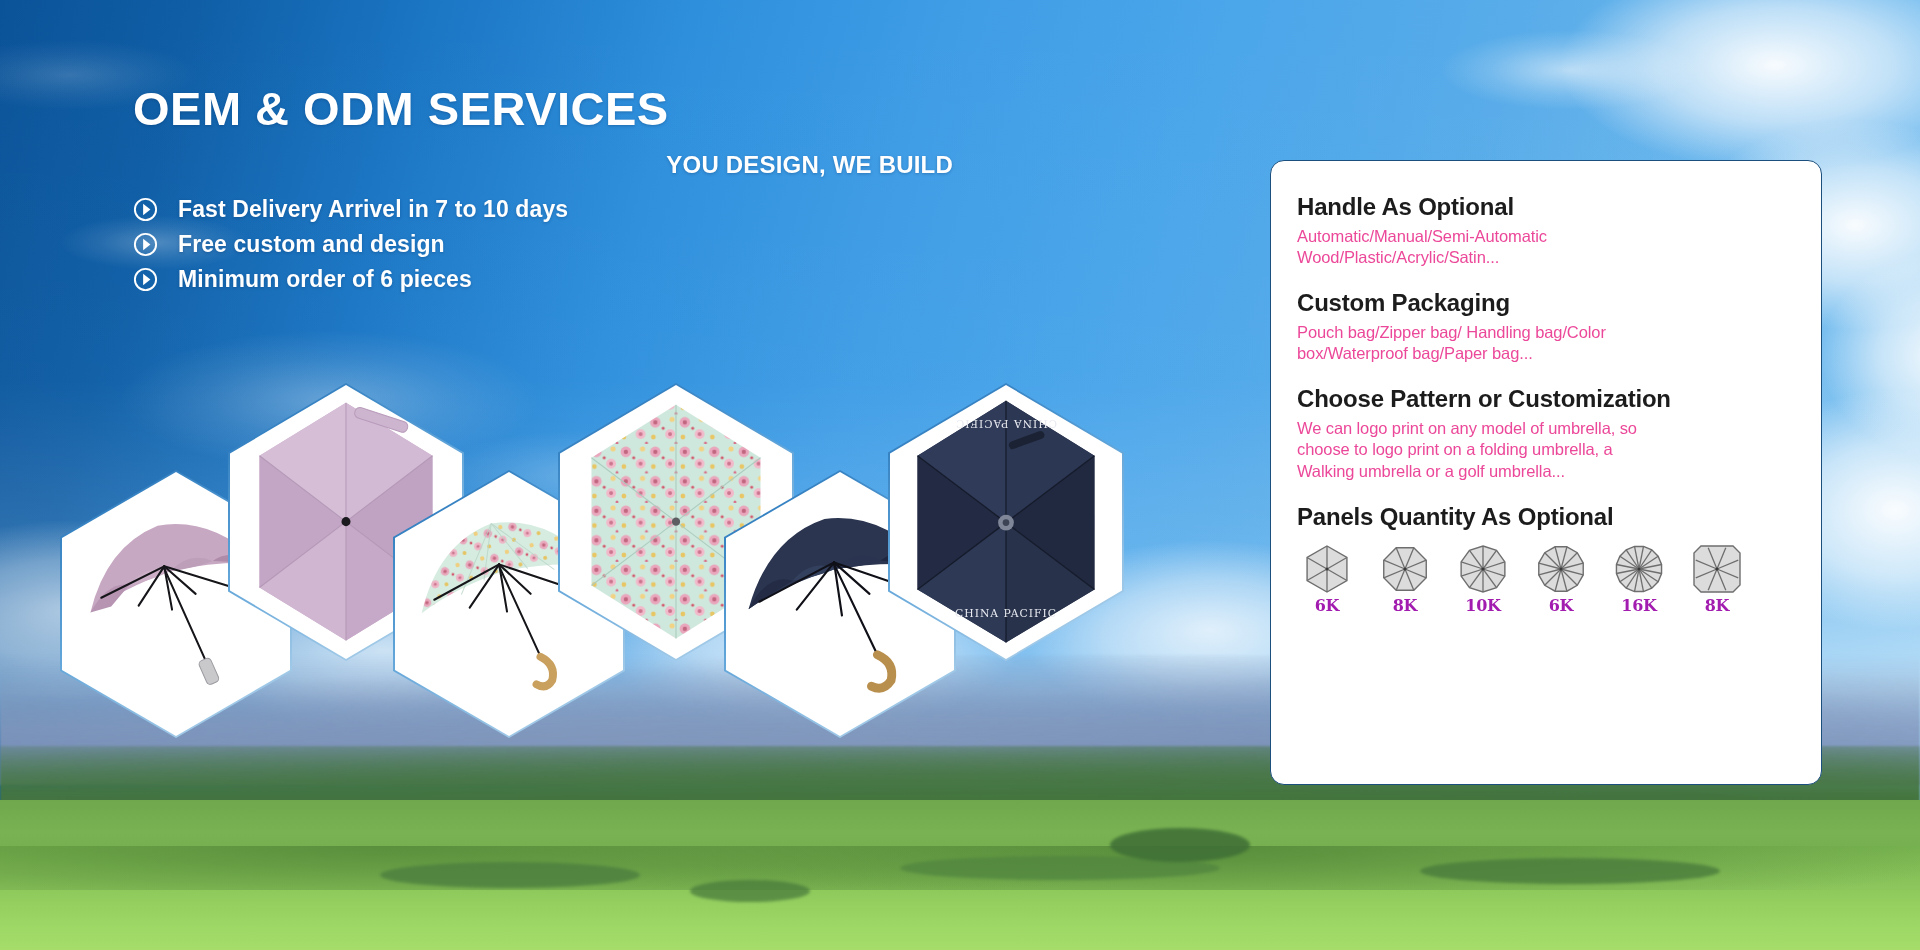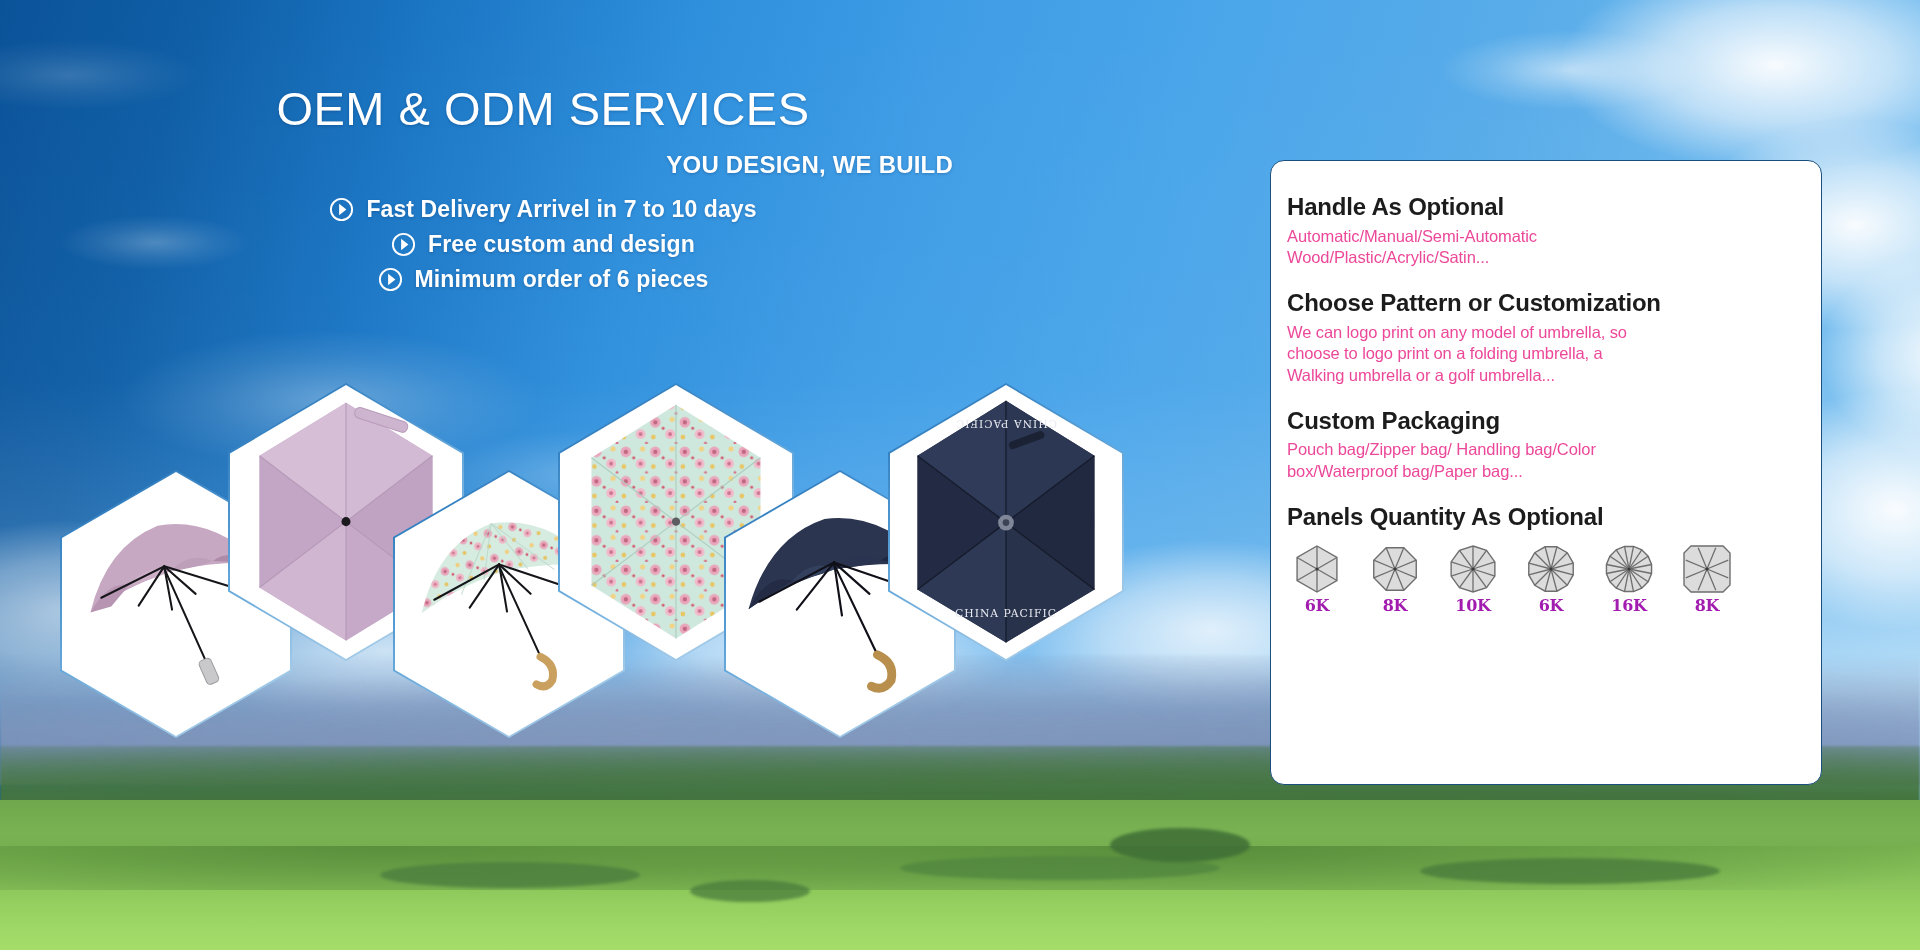--- a/index.html
+++ b/index.html
@@ -77,29 +77,29 @@
   }
   .field-near {
     position:absolute; left:0; bottom:0; width:1920px; height:60px;
     background:linear-gradient(to bottom, #8ec95c 0%, #9ad563 45%, #a6dd6a 100%);
   }
   .hedge { position:absolute; border-radius:50%; filter:blur(1.4px); pointer-events:none; }
 
   
   .copy { position:absolute; left:133px; top:84px; width:820px; }
   .headline {
-    font-size:47px; font-weight:normal; color:#ffffff; letter-spacing:.5px;
-    line-height:1.08; text-shadow:0 1px 3px rgba(0,40,90,.30);text-align:center;
+    font-size:47px; font-weight:bold; color:#ffffff; letter-spacing:.5px;
+    line-height:1.08; text-shadow:0 1px 3px rgba(0,40,90,.30);
   }
   .subline {
     margin-top:14px; font-size:24px; font-weight:bold; color:#ffffff;
     line-height:1.32; letter-spacing:.2px; text-shadow:0 1px 3px rgba(0,40,90,.30);text-align:right;
   }
   .bullets { margin-top:16px; }
-  .bullet { display:flex; align-items:center; gap:12px; margin-bottom:8px;justify-content:center; }
+  .bullet { display:flex; align-items:center; gap:20px; margin-bottom:8px; }
   .bullet-ico { width:25px; height:25px; flex:0 0 25px; display:block; }
   .bullet-txt {
     font-size:23px; font-weight:bold; color:#ffffff; letter-spacing:.1px;
     text-shadow:0 1px 3px rgba(0,40,90,.30);
   }
 
   
   .hexes { position:absolute; left:0; top:0; width:1270px; height:950px; }
   .hex-border {
     position:absolute;
@@ -110,21 +110,21 @@
     position:absolute; inset:2px; background:#ffffff;
     clip-path:polygon(50% 0%, 100% 25%, 100% 75%, 50% 100%, 0% 75%, 0% 25%);
     overflow:hidden;
   }
   .umb-wrap { position:absolute; inset:0; }
 
   
   .card {
     position:absolute; left:1270px; top:160px; width:552px; height:625px;
     background:#ffffff; border:1.5px solid #1b4f7e; border-radius:14px;
-    padding:32px 34px 20px 16px;
+    padding:32px 34px 20px 26px;
   }
   .c-sec { margin-bottom:20px; }
   .c-sec:last-child { margin-bottom:0; }
   .c-title { font-size:24px; font-weight:bold; color:#1c1c1c; line-height:1.2; letter-spacing:-.2px; }
   .c-body { margin-top:4px; font-size:16.5px; color:#ec4899; line-height:1.31; letter-spacing:-.1px; }
 
   .panels { display:flex; gap:22px; margin-top:12px; padding-left:2px; }
   .panel { width:56px; text-align:center; }
   .panel svg { display:block; margin:0 auto; }
   .panel-lbl { margin-top:1px; font-size:16px; color:#a21caf; font-family:"DejaVu Serif", serif; font-weight:bold; letter-spacing:-.3px; }
@@ -366,33 +366,33 @@
 
     <div class="c-sec">
       <div class="c-title">Handle As Optional</div>
       <div class="c-body">
         <div>Automatic/Manual/Semi-Automatic</div>
         <div>Wood/Plastic/Acrylic/Satin...</div>
       </div>
     </div>
 
     <div class="c-sec">
+      <div class="c-title">Custom Packaging</div>
+      <div class="c-body">
+        <div>Pouch bag/Zipper bag/  Handling bag/Color</div>
+        <div>box/Waterproof bag/Paper bag...</div>
+      </div>
+    </div>
+
+    <div class="c-sec">
       <div class="c-title">Choose Pattern or Customization</div>
       <div class="c-body">
         <div>We can logo print on any model of umbrella, so</div>
         <div>choose to logo print on a folding umbrella, a</div>
         <div>Walking umbrella or a golf umbrella...</div>
-      </div>
-    </div>
-
-    <div class="c-sec">
-      <div class="c-title">Custom Packaging</div>
-      <div class="c-body">
-        <div>Pouch bag/Zipper bag/  Handling bag/Color</div>
-        <div>box/Waterproof bag/Paper bag...</div>
       </div>
     </div>
 
     <div class="c-sec">
       <div class="c-title">Panels Quantity As Optional</div>
       <div class="panels" id="panels-row">
           <div class="panel">
             <svg width="52" height="52" viewBox="0 0 52 52">
               <polygon points="26.00,3.00 45.92,14.50 45.92,37.50 26.00,49.00 6.08,37.50 6.08,14.50" fill="#dcdcdc" stroke="#6e6e6e" stroke-width="1.4"></polygon>
               <line x1="26" y1="26" x2="26.00" y2="3.00" stroke="#6e6e6e" stroke-width="1.3"></line>

